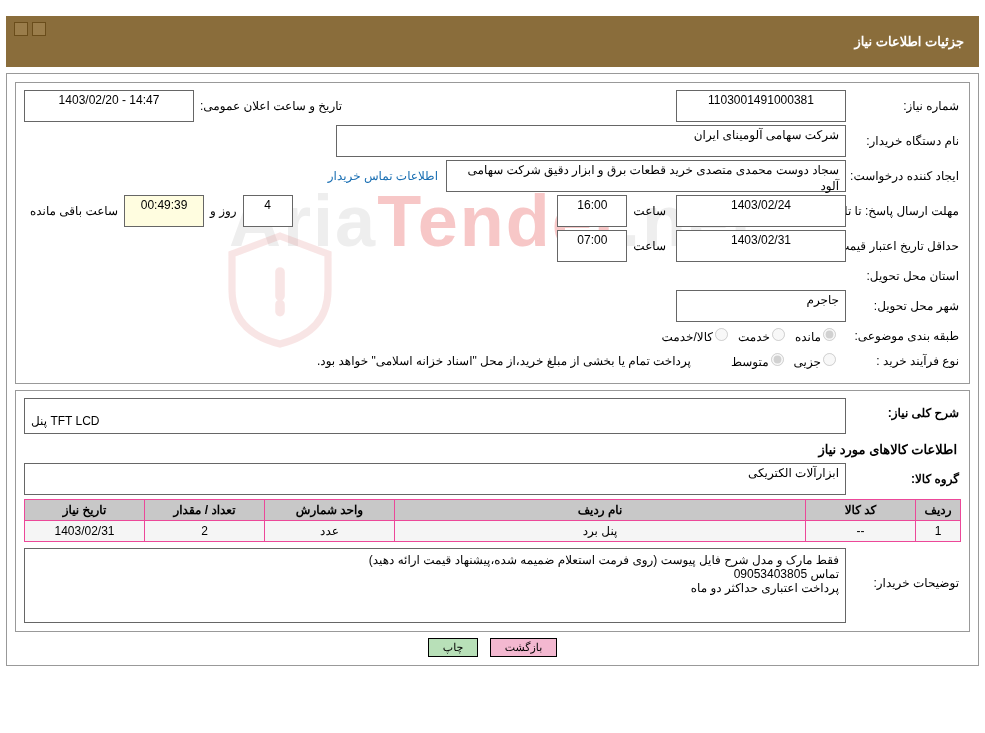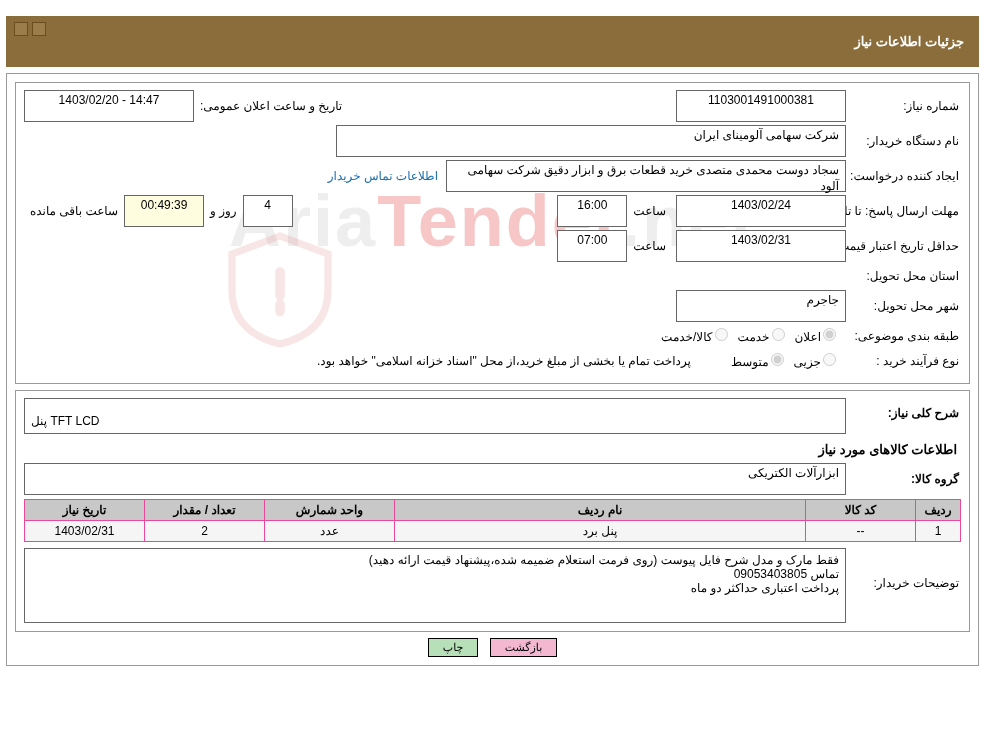--- a/index.html
+++ b/index.html
@@ -102,21 +102,21 @@
     </div>
     <div class="row">
       <div class="label label-col">استان محل تحویل:</div>
     </div>
     <div class="row">
       <div class="label label-col">شهر محل تحویل:</div>
       <div class="val-box mid-box">جاجرم</div>
     </div>
     <div class="row radio-row">
       <div class="label label-col">طبقه بندی موضوعی:</div>
-      <label><input type="radio" name="cat" checked="" disabled="" style=""><span>اعلان</span></label>
+      <label><input type="radio" name="cat" checked="" disabled="" style=""><span>مانده</span></label>
       <label><input type="radio" name="cat" disabled="" style=""><span>خدمت</span></label>
       <label><input type="radio" name="cat" disabled="" style=""><span>کالا/خدمت</span></label>
     </div>
     <div class="row radio-row">
       <div class="label label-col">نوع فرآیند خرید :</div>
       <label><input type="radio" name="pt" disabled="" style=""><span>جزیی</span></label>
       <label><input type="radio" name="pt" checked="" disabled="" style=""><span>متوسط</span></label>
       <div style="width:20px;"></div>
       <span>پرداخت تمام یا بخشی از مبلغ خرید،از محل "اسناد خزانه اسلامی" خواهد بود.</span>
     </div>

